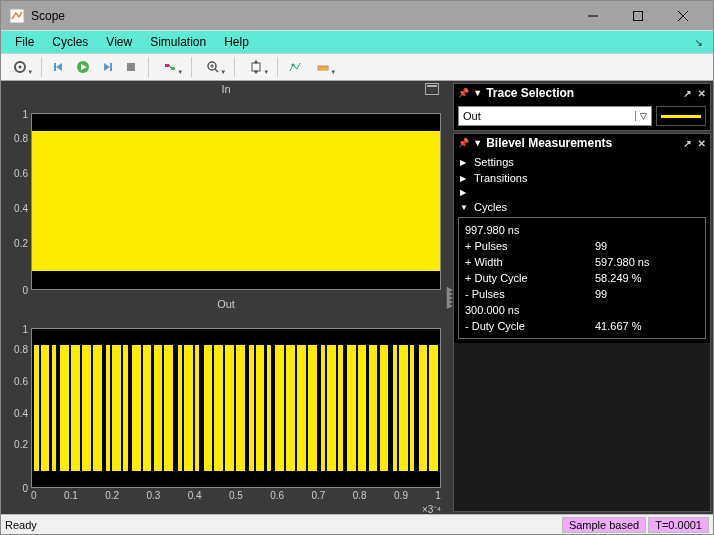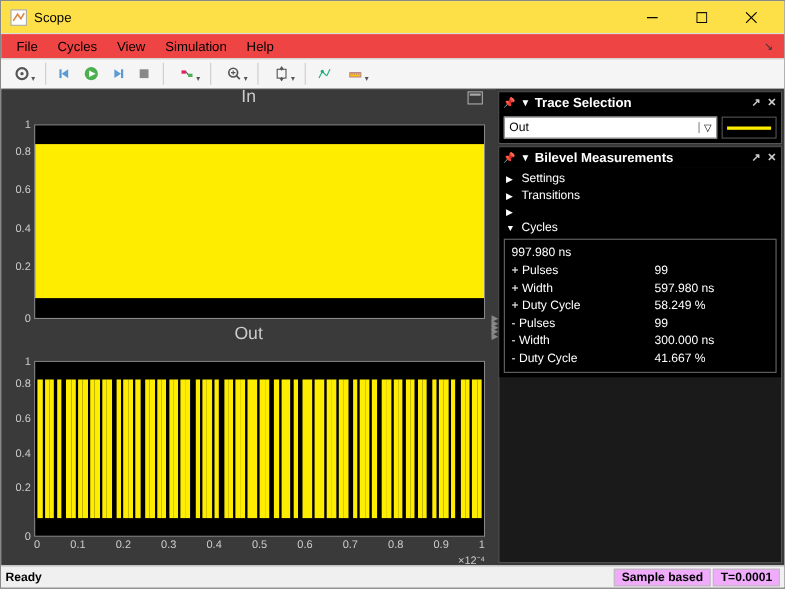--- a/index.html
+++ b/index.html
@@ -1,32 +1,32 @@
 <!DOCTYPE html>
 <html><head>
 <meta charset="utf-8">
 <style>
 * { box-sizing: border-box; margin: 0; padding: 0; }
 body { font-family: "Segoe UI", Tahoma, sans-serif; font-size: 12px; background: #fff; width: 714px; height: 535px; overflow: hidden; display: flex; flex-direction: column; border: 1px solid #888; }
-.titlebar { height: 30px; display: flex; align-items: center; padding: 4px 8px; background: #fde047; border-bottom: 1px solid #ddd; justify-content: flex-end; }
+.titlebar { height: 30px; display: flex; align-items: center; padding: 4px 8px; background: #a3a3a3; border-bottom: 1px solid #ddd; justify-content: flex-end; }
 .titlebar .icon { width: 16px; height: 16px; margin-right: 6px; }
 .titlebar .title { flex: 1; font-size: 12px; }
 .titlebar .winbtn { width: 45px; height: 29px; display: flex; align-items: center; justify-content: center; color: #000; }
-.menubar { height: 22px; display: flex; align-items: center; padding: 0 6px; gap: 2px; background: #ef4444; }
+.menubar { height: 22px; display: flex; align-items: center; padding: 0 6px; gap: 2px; background: #5eead4; }
 .menubar .menuitem { padding: 2px 8px; }
 .menubar .spacer { flex: 1; }
 .menubar .help-arrow { font-size: 10px; color: #333; padding-right: 4px; }
 .toolbar { height: 28px; display: flex; align-items: center; padding: 0 4px; background: #f5f5f5; border-top: 1px solid #ccc; border-bottom: 1px solid #aaa; gap: 2px; }
 .tbtn { width: 22px; height: 22px; display: flex; align-items: center; justify-content: center; border: 1px solid transparent; }
 .tbtn.dd { width: 30px; position: relative; }
 .tbtn.dd::after { content: "▾"; font-size: 7px; position: absolute; right: 2px; bottom: 1px; color: #555; }
 .tsep { width: 1px; height: 20px; background: #ccc; margin: 0 4px; }
 .content { flex: 1; display: flex; background: #3a3a3a; overflow: hidden; }
 .plots { flex: 1; display: flex; flex-direction: column; padding: 0; position: relative; }
-.plot-title { text-align: center; color: #ccc; font-size: 16px; height: 32px; line-height: 16px; }
+.plot-title { text-align: center; color: #ccc; font-size: 11px; height: 32px; line-height: 16px; }
 .plot-area { position: relative; margin: 0 10px 0 30px; border: 1px solid #888; background: #000; flex: 1; }
 .yellow-fill { position: absolute; left: 0; right: 0; background: #ffed00; }
 .ytick { position: absolute; right: 100%; color: #ccc; font-size: 10px; transform: translateY(-50%); padding-right: 4px; white-space: nowrap; }
 .xticks { display: flex; justify-content: space-between; margin: 2px 10px 0 30px; color: #ccc; font-size: 10px; height: 12px; }
 .xexp { text-align: right; color: #ccc; font-size: 10px; margin-right: 10px; height: 12px; }
 .bars { position: absolute; left: 0; right: 0; top: 10%; bottom: 10%; display: flex; }
 .bars span { flex: 1; background: #ffed00; }
 .bars span.gap { background: #000; flex: 0.5; }
 .max-icon { position: absolute; top: 2px; right: 12px; width: 14px; height: 12px; border: 1px solid #aaa; }
 .max-icon::after { content: ""; position: absolute; left: 1px; top: 1px; right: 1px; height: 2px; background: #aaa; }
@@ -42,21 +42,21 @@
 .trace-select .selarrow { margin-left: auto; border-left: 1px solid #888; padding-left: 4px; font-size: 9px; }
 .trace-swatch { width: 50px; height: 20px; background: #000; border: 1px solid #555; display: flex; align-items: center; justify-content: center; }
 .trace-swatch .line { width: 40px; height: 3px; background: #ffed00; }
 .bilevel-body { background: #000; color: #fff; font-size: 11px; padding: 2px 4px 4px 4px; }
 .section-row { padding: 2px 2px; display: flex; align-items: center; gap: 4px; }
 .section-row .tri { font-size: 8px; width: 10px; }
 .cycles-table { border: 1px solid #666; margin-top: 2px; padding: 4px 6px; }
 .kvrow { display: flex; padding: 2px 0; }
 .kvrow .k { flex: 0 0 130px; }
 .kvrow .v { flex: 1; }
-.statusbar { height: 20px; background: #f0f0f0; border-top: 1px solid #bbb; display: flex; align-items: center; font-size: 11px; padding: 0 4px; font-weight: bold; }
+.statusbar { height: 20px; background: #f0f0f0; border-top: 1px solid #bbb; display: flex; align-items: center; font-size: 11px; padding: 0 4px; }
 .statusbar .stspacer { flex: 1; }
 .statusbar .stcell { border: 1px solid #bbb; padding: 1px 6px; margin-left: 2px; background: #f0abfc; }
 svg { display: block; }
 </style>
 </head>
 <body>
 
 <div class="titlebar">
   <span class="icon">
     <svg width="16" height="16">
@@ -322,21 +322,21 @@
         <span>0.2</span>
         <span>0.3</span>
         <span>0.4</span>
         <span>0.5</span>
         <span>0.6</span>
         <span>0.7</span>
         <span>0.8</span>
         <span>0.9</span>
         <span>1</span>
     </div>
-    <div class="xexp">×12⁻⁴</div>
+    <div class="xexp">×3⁻⁴</div>
     <div class="divider-dots">▶<br>▶<br>▶<br>▶<br>▶</div>
   </div>
 
   <div class="rightpanel">
     <div class="panel">
       <div class="panel-header">
         <span class="pharrow">📌</span>
         <span class="pharrow">▼</span>
         <span class="phtitle">Trace Selection</span>
         <span class="phicon">↗</span>
@@ -391,21 +391,20 @@
             </div>
           <div class="kvrow">
               <span class="k">+ Duty Cycle</span>
               <span class="v">58.249 %</span>
             </div>
           <div class="kvrow">
               <span class="k">- Pulses</span>
               <span class="v">99</span>
             </div>
           <div class="kvrow">
-              <span class="k">- Width</span>
               <span class="v">300.000 ns</span>
             </div>
           <div class="kvrow">
               <span class="k">- Duty Cycle</span>
               <span class="v">41.667 %</span>
             </div>
         </div>
       </div>
     </div>
   </div>

